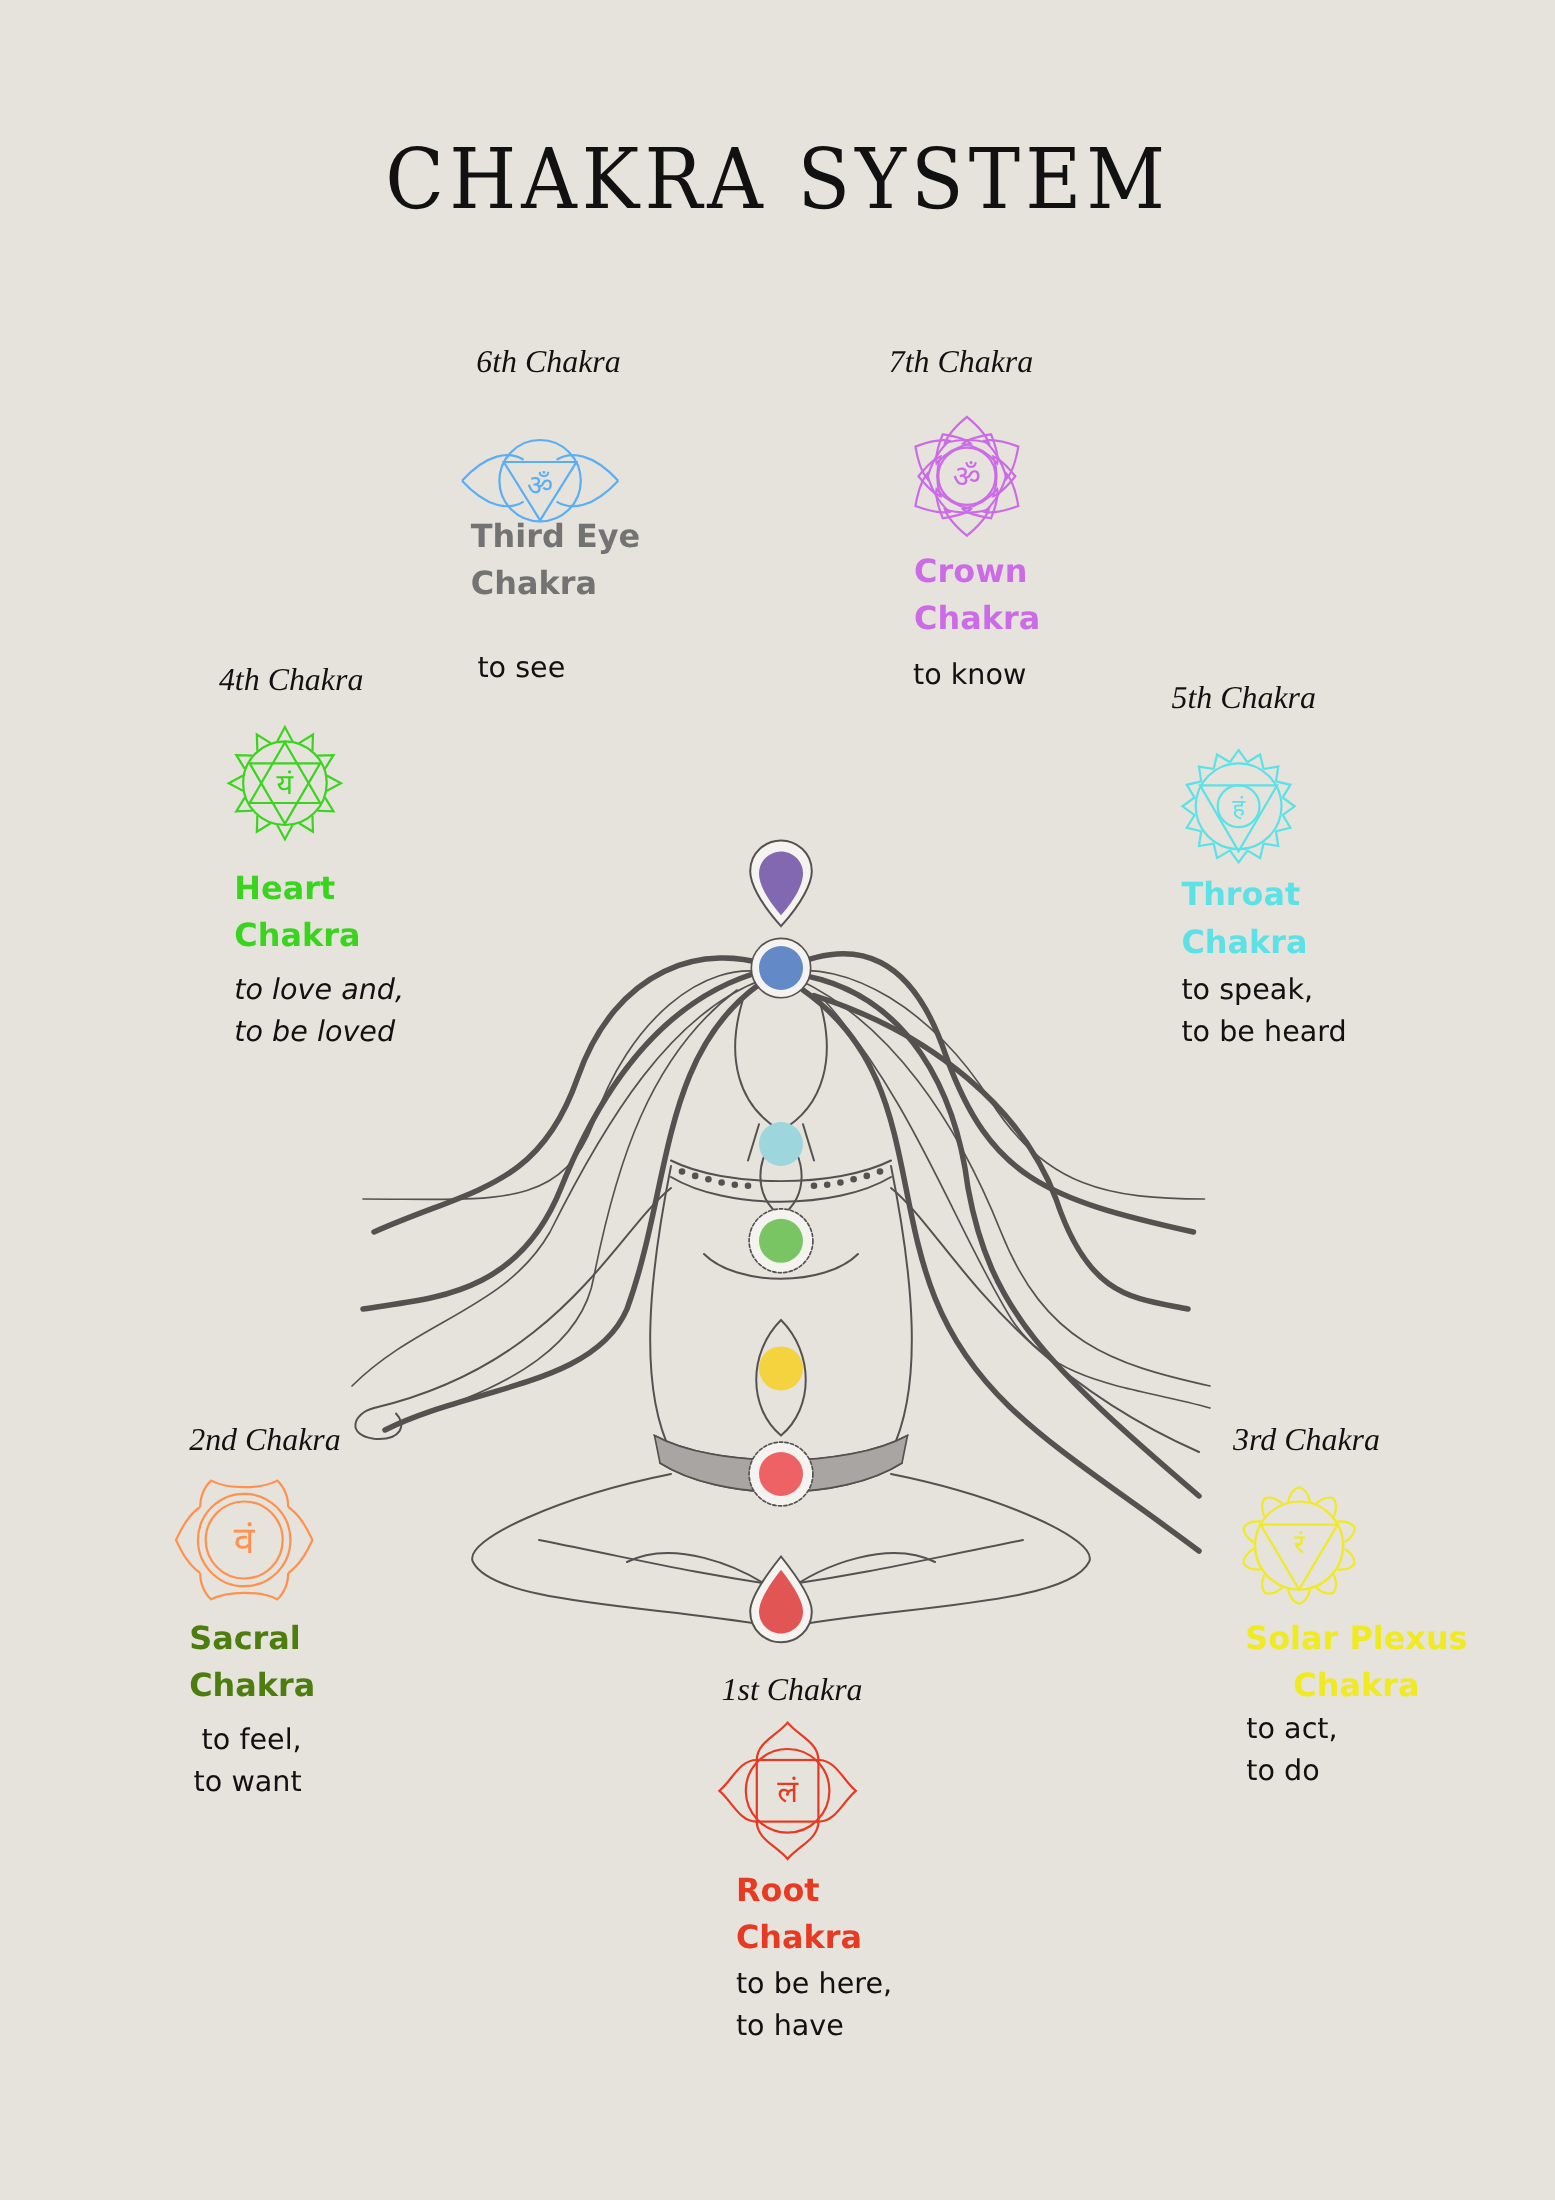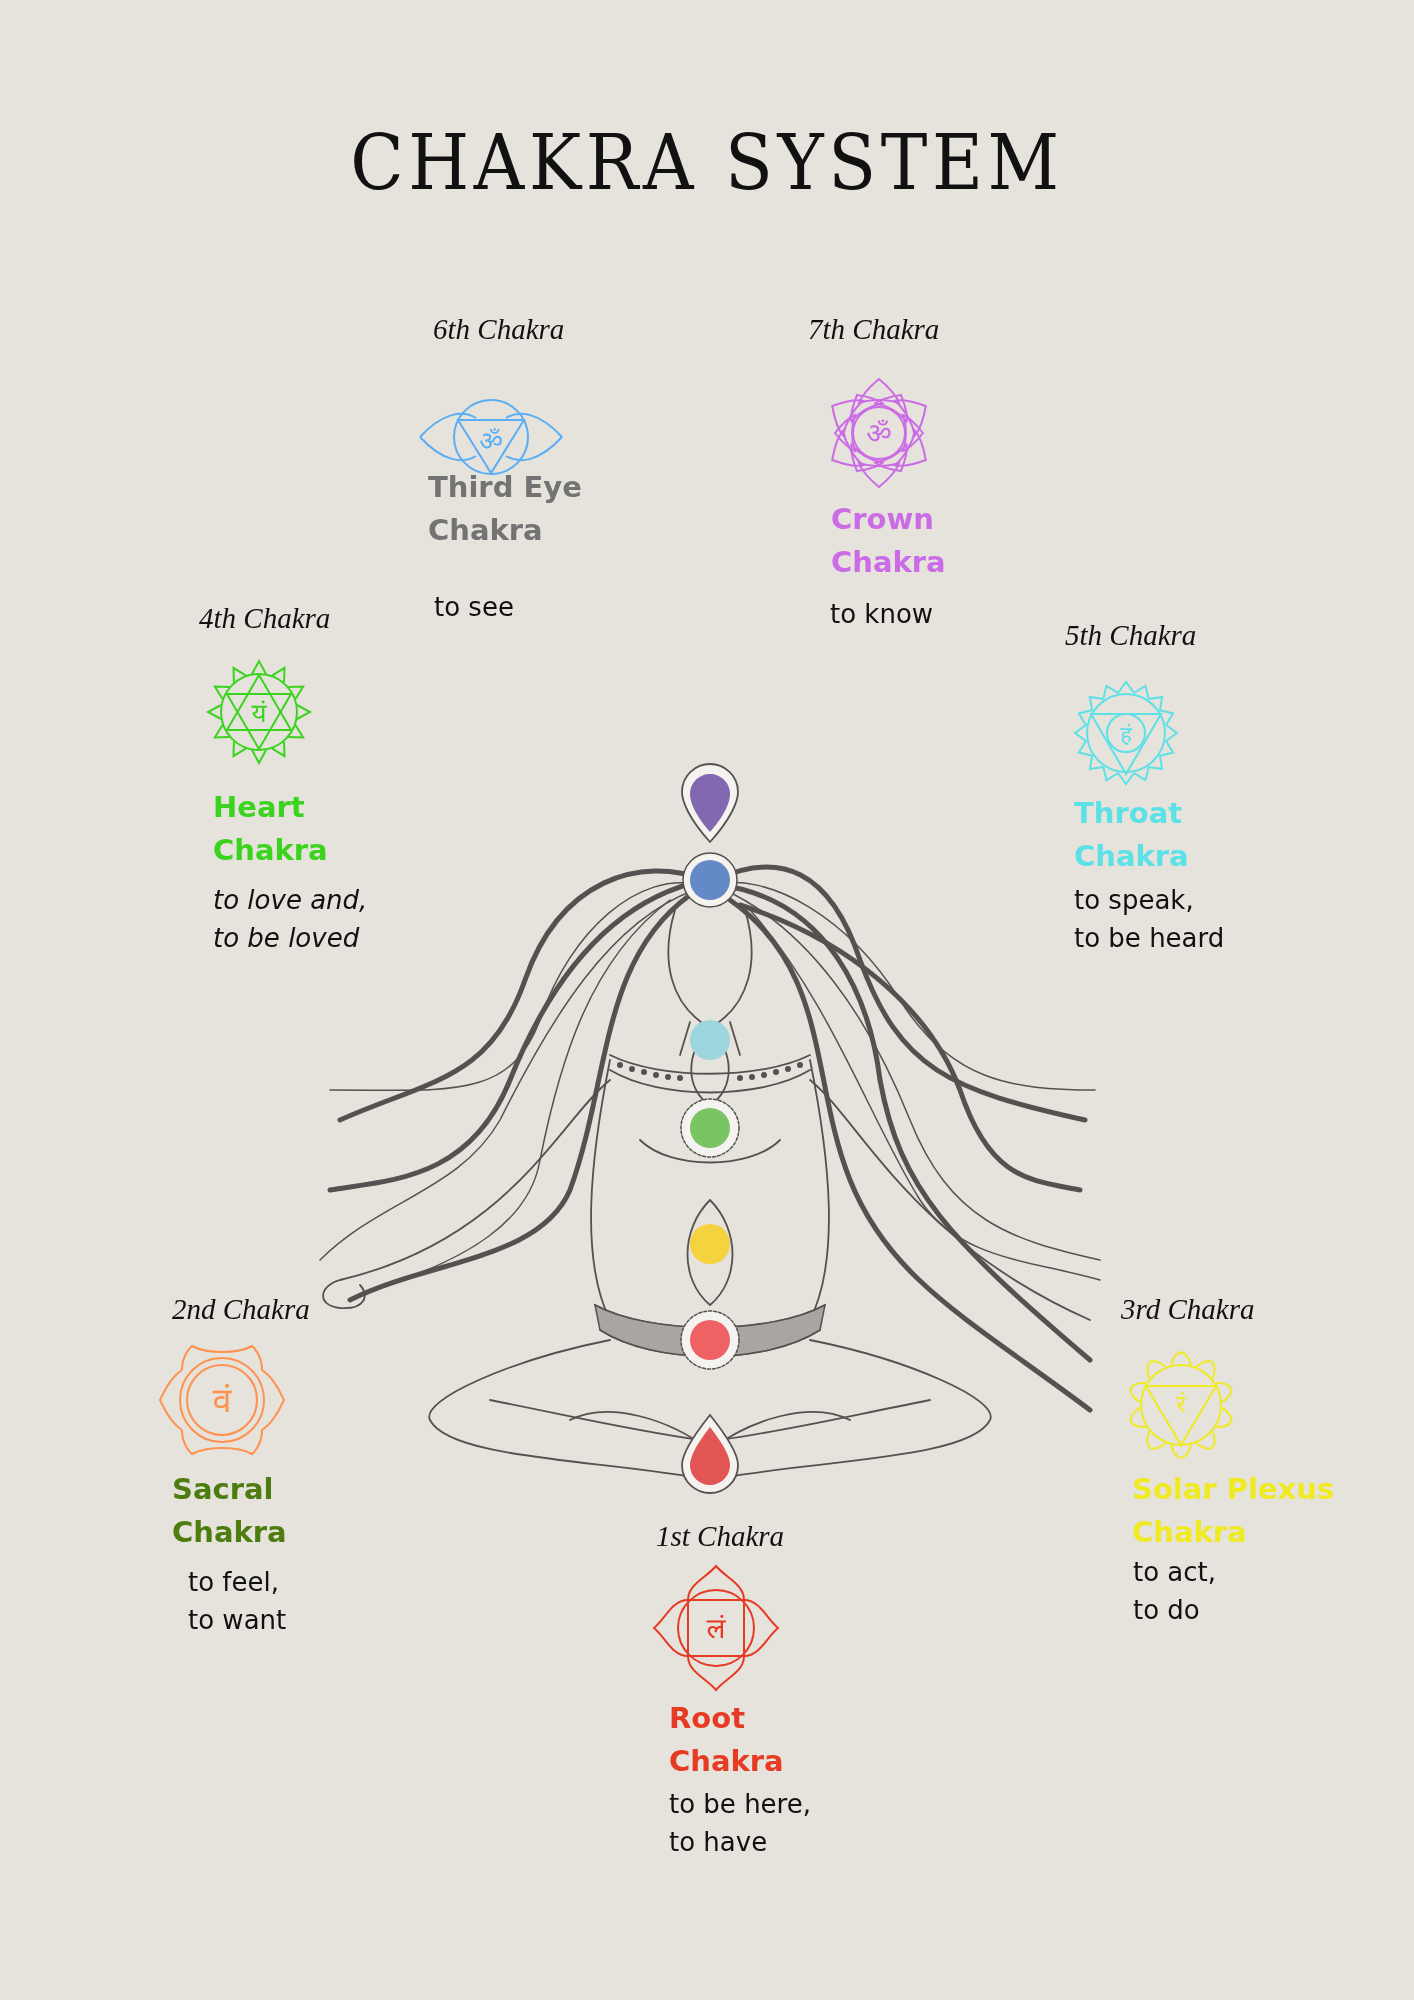--- a/index.html
+++ b/index.html
@@ -194,21 +194,21 @@
         <circle r="42"></circle>
         <circle r="35"></circle>
         <text x="0" y="12" text-anchor="middle" font-size="34" fill="#ff914d" stroke="none">वं</text>
       </g>
     </svg>
   </div>
   <div class="name" style="left:172px; top:1468px; color:#4d7c0f;">
     <div>Sacral</div>
     <div>Chakra</div>
   </div>
-  <div class="desc" style="left:188px; top:1563px;">
+  <div class="desc" style="left:176px; top:1563px;text-align:right;">
     <div>to feel,</div>
     <div>to want</div>
   </div>
 </div>
 
 <div>
   <div class="ordinal" style="left:1121px; top:1293px;">3rd Chakra</div>
   <div class="icon" style="left:1126px; top:1352px; width:110px; height:106px;">
     <svg viewBox="0 0 110 106" fill="none" stroke="#f0ea22" stroke-width="2">
       <g transform="translate(55,53)">
@@ -221,21 +221,21 @@
         <path transform="rotate(216)" d="M-10 -40 C-8 -48 -4 -52 0 -53 C4 -52 8 -48 10 -40"></path>
         <path transform="rotate(252)" d="M-10 -40 C-8 -48 -4 -52 0 -53 C4 -52 8 -48 10 -40"></path>
         <path transform="rotate(288)" d="M-10 -40 C-8 -48 -4 -52 0 -53 C4 -52 8 -48 10 -40"></path>
         <path transform="rotate(324)" d="M-10 -40 C-8 -48 -4 -52 0 -53 C4 -52 8 -48 10 -40"></path>
         <circle r="40"></circle>
         <path d="M-35 -19 L35 -19 L0 40 Z"></path>
         <text x="0" y="7" text-anchor="middle" font-size="24" fill="#f0ea22" stroke="none">रं</text>
       </g>
     </svg>
   </div>
-  <div class="name" style="left:1132px; top:1468px; color:#f0ea22;">
+  <div class="name" style="left:1132px; top:1468px; color:#f0ea22;text-align:center;">
     <div>Solar Plexus</div>
     <div>Chakra</div>
   </div>
   <div class="desc" style="left:1133px; top:1553px;">
     <div>to act,</div>
     <div>to do</div>
   </div>
 </div>
 
 <div>

